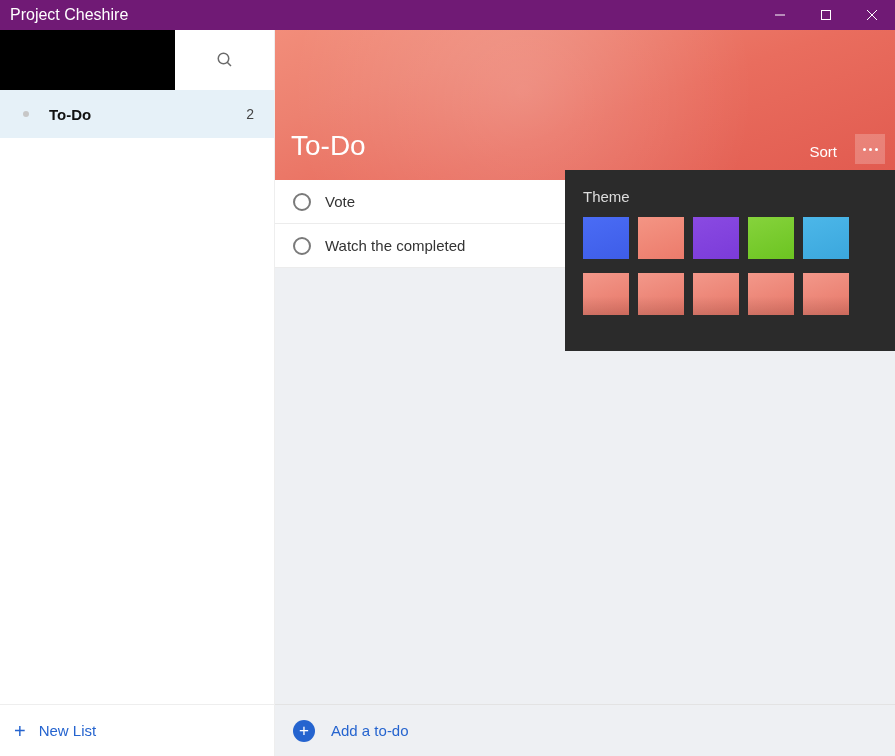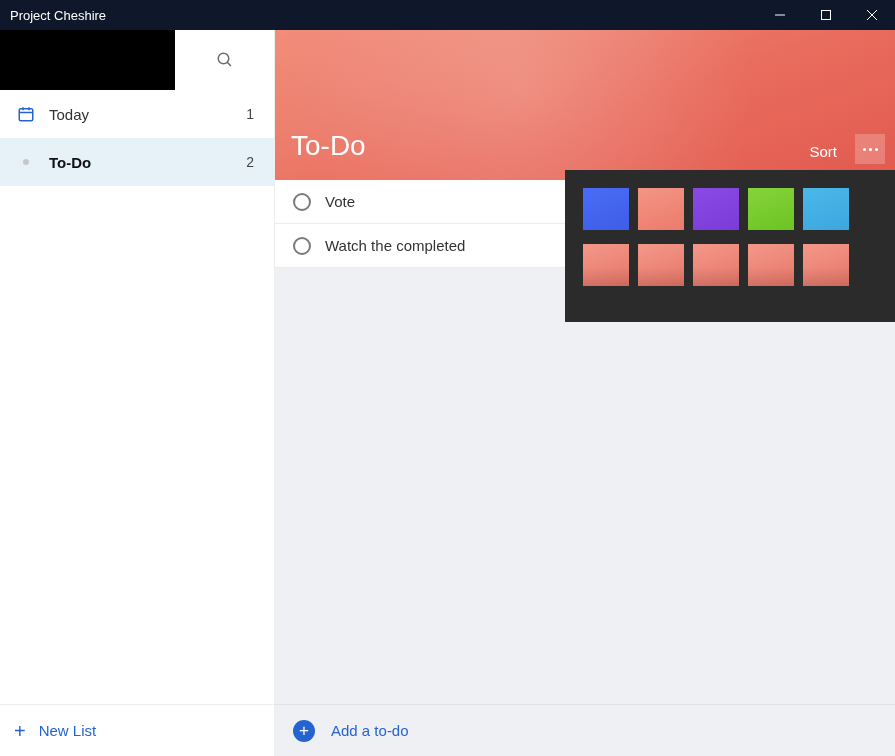--- a/index.html
+++ b/index.html
@@ -1,17 +1,17 @@
 <!DOCTYPE html>
 <html><head>
 <meta charset="utf-8">
 <style>
   * { margin:0; padding:0; box-sizing:border-box; font-family:"Segoe UI",Arial,sans-serif; }
   body { width:895px; height:756px; overflow:hidden; background:#fff; }
-  .titlebar { height:30px; background:#0f172a; color:#fff; display:flex; align-items:center; padding-left:10px; font-size:13px; }
+  .titlebar { height:30px; background:#701a75; color:#fff; display:flex; align-items:center; padding-left:10px; font-size:16px; }
   .titlebar .spacer { flex:1; }
   .titlebar .ctl { width:46px; height:30px; display:flex; align-items:center; justify-content:center; font-size:13px; }
   .main { display:flex; height:726px; }
   .sidebar { width:275px; display:flex; flex-direction:column; border-right:1px solid #eee; }
   .side-top { display:flex; height:60px; }
   .profile { width:175px; height:60px; background:#000; }
   .search { flex:1; display:flex; align-items:center; justify-content:center; }
   .search svg { width:18px; height:18px; stroke:#6b6b6b; fill:none; stroke-width:2; }
   .nav { flex:1; overflow:auto; }
   .nav-item { display:flex; align-items:center; height:48px; padding:0 20px 0 14px; font-size:15px; color:#333; cursor:pointer; }
@@ -85,32 +85,20 @@
     <div class="side-top">
       <div class="profile"></div>
       <div class="search">
         <svg viewBox="0 0 24 24">
             <circle cx="10" cy="10" r="7"></circle>
             <line x1="20" y1="20" x2="15" y2="15"></line>
           </svg>
       </div>
     </div>
     <div class="nav">
-      <div class="nav-item">
-        <span class="icon">
-          <svg width="18" height="18" viewBox="0 0 24 24" fill="none" stroke="#2564cf" stroke-width="2">
-              <rect x="3" y="5" width="18" height="16" rx="2"></rect>
-              <line x1="3" y1="10" x2="21" y2="10"></line>
-              <line x1="8" y1="3" x2="8" y2="7"></line>
-              <line x1="16" y1="3" x2="16" y2="7"></line>
-            </svg>
-        </span>
-        <span class="label">Today</span>
-        <span class="count">1</span>
-      </div>
       <div class="nav-item selected">
         <span class="icon">
             <span class="bullet"></span>
           </span>
         <span class="label">To-Do</span>
         <span class="count">2</span>
       </div>
     </div>
     <div class="side-bottom">
       <span class="plus">+</span>
@@ -142,20 +130,21 @@
         <span>Watch the completed</span>
       </div>
     </div>
     <div class="fill"></div>
     <div class="bottom-bar">
       <span class="add-icon">+</span>
       <span>Add a to-do</span>
     </div>
 
     <div class="menu">
+      <div class="menu-label">Theme</div>
       <div class="swatch-row">
         <div class="swatch sw1"></div>
         <div class="swatch sw2"></div>
         <div class="swatch sw3"></div>
         <div class="swatch sw4"></div>
         <div class="swatch sw5"></div>
       </div>
       <div class="swatch-row">
         <div class="swatch swb"></div>
         <div class="swatch swb"></div>

